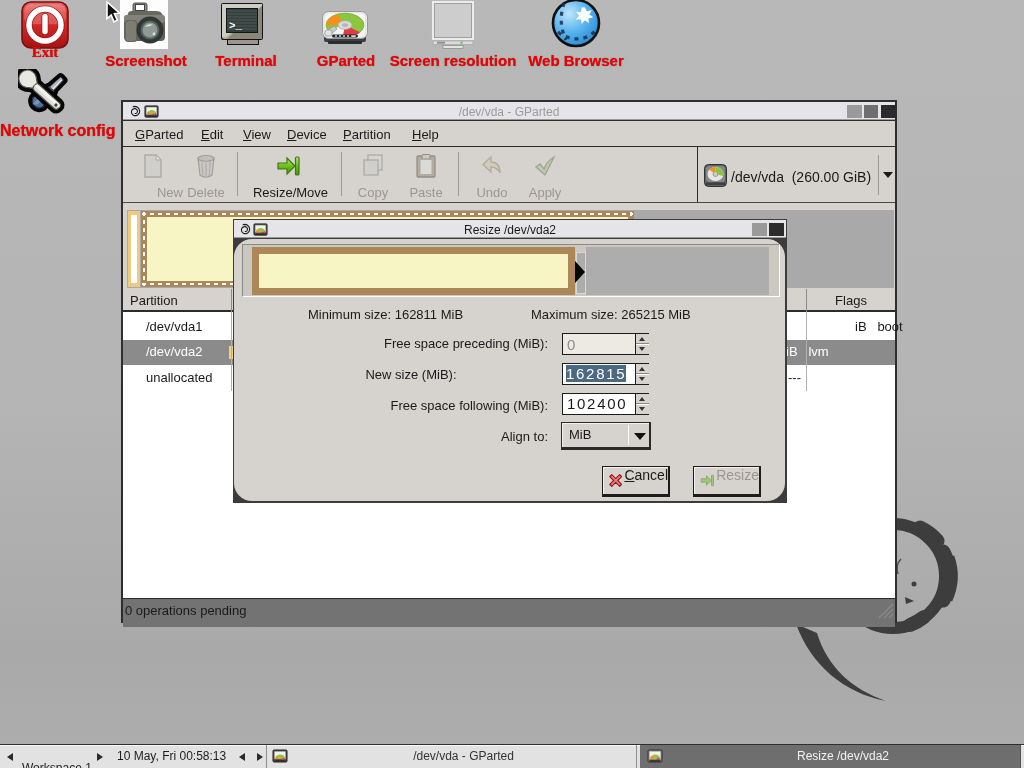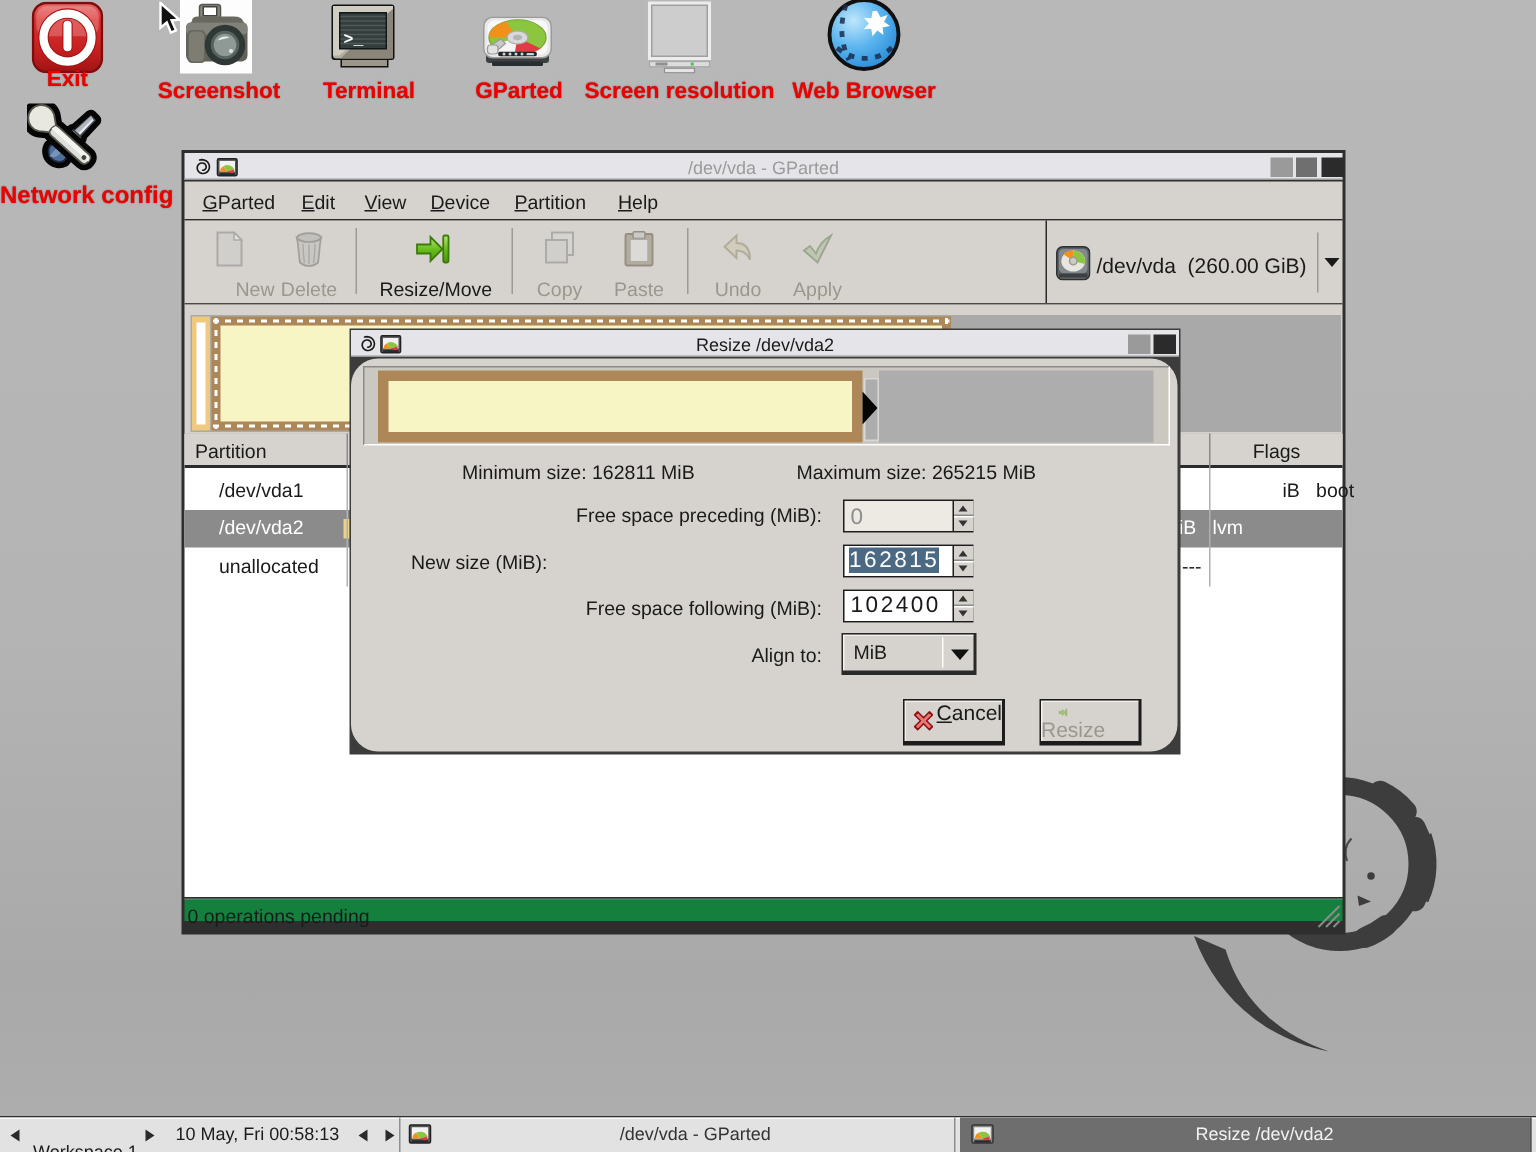--- a/index.html
+++ b/index.html
@@ -41,21 +41,21 @@
         <stop offset="1" stop-color="#a01414"></stop>
   </linearGradient>
     </defs>
   <rect x="1" y="1" width="46" height="46" rx="9" fill="url(#exg)" stroke="#7e0e0e" stroke-width="1.6"></rect>
   <rect x="3.2" y="3.2" width="41.6" height="20" rx="7" fill="#ffffff" opacity="0.22"></rect>
   <circle cx="24" cy="24" r="16" fill="none" stroke="#a51616" stroke-width="7"></circle>
   <circle cx="24" cy="24" r="16" fill="none" stroke="#ffffff" stroke-width="5.5"></circle>
   <rect x="20.5" y="12" width="7" height="22" rx="3.5" fill="#b01818"></rect>
   <rect x="21.3" y="12.8" width="5.4" height="20.4" rx="2.7" fill="#ffffff"></rect>
 </svg>
-<div class="lbl" style="left:14px;top:44px;width:62px;">Exit</div>
+<div class="lbl" style="left:14px;top:44px;width:62px;font-family:Liberation Serif, serif;">Exit</div>
 
 <div class="abs" style="left:120px;top:0;width:48px;height:49px;background:#fdfdfd;"></div>
 <svg class="abs" style="left:120px;top:0" width="48" height="49" viewBox="0 0 48 49">
   <rect x="13" y="3" width="14" height="10" rx="2" fill="#888882" stroke="#55554f" stroke-width="1"></rect>
   <rect x="15.5" y="4.5" width="9" height="6" fill="#fff" stroke="#44443e" stroke-width="1"></rect>
   <path d="M 8 14 q 0 -3 4 -3 h 24 q 5 0 6 3 l 3 4 h -40 z" fill="#68685f"></path>
   <rect x="4" y="15" width="41" height="26" rx="4" fill="#62625a"></rect>
   <rect x="4" y="15" width="41" height="8" rx="3" fill="#82827a"></rect>
   <rect x="5" y="20" width="12" height="22" rx="3" fill="#67675e"></rect>
   <rect x="6" y="21" width="10" height="20" rx="3" fill="#7d7d73"></rect>
@@ -293,21 +293,21 @@
       <div class="abs" style="left:663px;top:4px;">iB&nbsp;&nbsp;&nbsp;lvm</div>
     </div>
     <div class="abs" style="left:0;top:76px;right:0;height:26px;">
       <div class="abs" style="left:23px;top:5px;">unallocated</div>
       <div class="abs" style="left:665px;top:5px;">---</div>
     </div>
     <div class="abs" style="left:108px;top:23px;width:1px;height:79px;background:#b0b0b0;"></div>
     <div class="abs" style="left:683px;top:23px;width:1px;height:79px;background:#b0b0b0;"></div>
   </div>
 
-  <div class="abs" style="left:2px;top:499px;right:2px;height:15px;background:#15803d;border-top:1px solid #6e6e6e;">
+  <div class="abs" style="left:2px;top:499px;right:2px;height:28px;background:#737373;border-top:1px solid #6e6e6e;">
     <div class="abs" style="left:2px;top:3px;">0 operations pending</div>
     <svg class="abs" style="right:1px;top:3px" width="16" height="16" viewBox="0 0 16 16">
         <g stroke="#8a8a8a" stroke-width="1.4">
           <path d="M15 1 L1 15 M15 6 L6 15 M15 11 L11 15"></path>
         </g>
       </svg>
   </div>
 </div>
 <style>
   .tblbl { position:absolute; top:38px; text-align:center; color:#1a1a1a; font-size:13px; }
@@ -354,21 +354,21 @@
       <div class="spbtns">
           <div class="spb">
             <i class="up"></i>
           </div>
           <div class="spb">
             <i class="dn"></i>
           </div>
         </div>
     </div>
 
-    <div class="abs" style="left:0px;top:128px;width:314px;text-align:left;padding-left:40px;">New size (MiB):</div>
+    <div class="abs" style="left:0px;top:128px;width:314px;text-align:center;padding-left:40px;">New size (MiB):</div>
     <div class="abs spin" style="left:328px;top:124px;background:#fff;">
       <div class="abs" style="left:3px;top:1px;font-size:15px;letter-spacing:1.7px;"><span style="background:#4b6983;color:#fff;">162815</span></div>
       <div class="spbtns">
           <div class="spb">
             <i class="up"></i>
           </div>
           <div class="spb">
             <i class="dn"></i>
           </div>
         </div>
@@ -394,21 +394,21 @@
       <div class="abs" style="left:72px;top:10px;width:0;height:0;border:6px solid transparent;border-top:7px solid #111;border-bottom:0;"></div>
     </div>
 
     <div class="btn abs" style="left:368px;top:227px;">
       <svg width="17" height="17" viewBox="0 0 17 17" style="margin:5px 2px 0 6px">
         <path d="M3.5 1 L8.5 6 L13.5 1 L16 3.5 L11 8.5 L16 13.5 L13.5 16 L8.5 11 L3.5 16 L1 13.5 L6 8.5 L1 3.5 Z" fill="#e05050" stroke="#8e1010" stroke-width="1.4" stroke-linejoin="round"></path>
         <path d="M4 2.2 L8.5 6.8 L13 2.2 L14.8 4 L10.2 8.5 L14.8 13 L13 14.8 L8.5 10.2 L4 14.8 L2.2 13 L6.8 8.5 L2.2 4 Z" fill="#f0a0a0" opacity=".5"></path>
       </svg>
       <span style="font-size:14px;"><u>C</u>ancel</span>
     </div>
-    <div class="btn abs" style="left:459px;top:227px;color:#9b978f;flex-direction:column;">
+    <div class="btn abs" style="left:459px;top:227px;color:#9b978f;">
       <svg width="17" height="17" viewBox="0 0 24 24" style="margin:5px 2px 0 6px;opacity:.5;">
         <path d="M2 9 h9 v-5 l8 8 -8 8 v-5 h-9 z" fill="#6abf1e" stroke="#3c7a0c" stroke-width="1.5"></path>
         <rect x="19.5" y="3" width="3.5" height="18" rx="1" fill="#6abf1e" stroke="#3c7a0c" stroke-width="1.5"></rect>
       </svg>
       <span style="font-size:14px;">Resize</span>
     </div>
   </div>
 </div>
 <style>
   .spin { width:87px; height:22px; border:1px solid #1c1c1c; }

